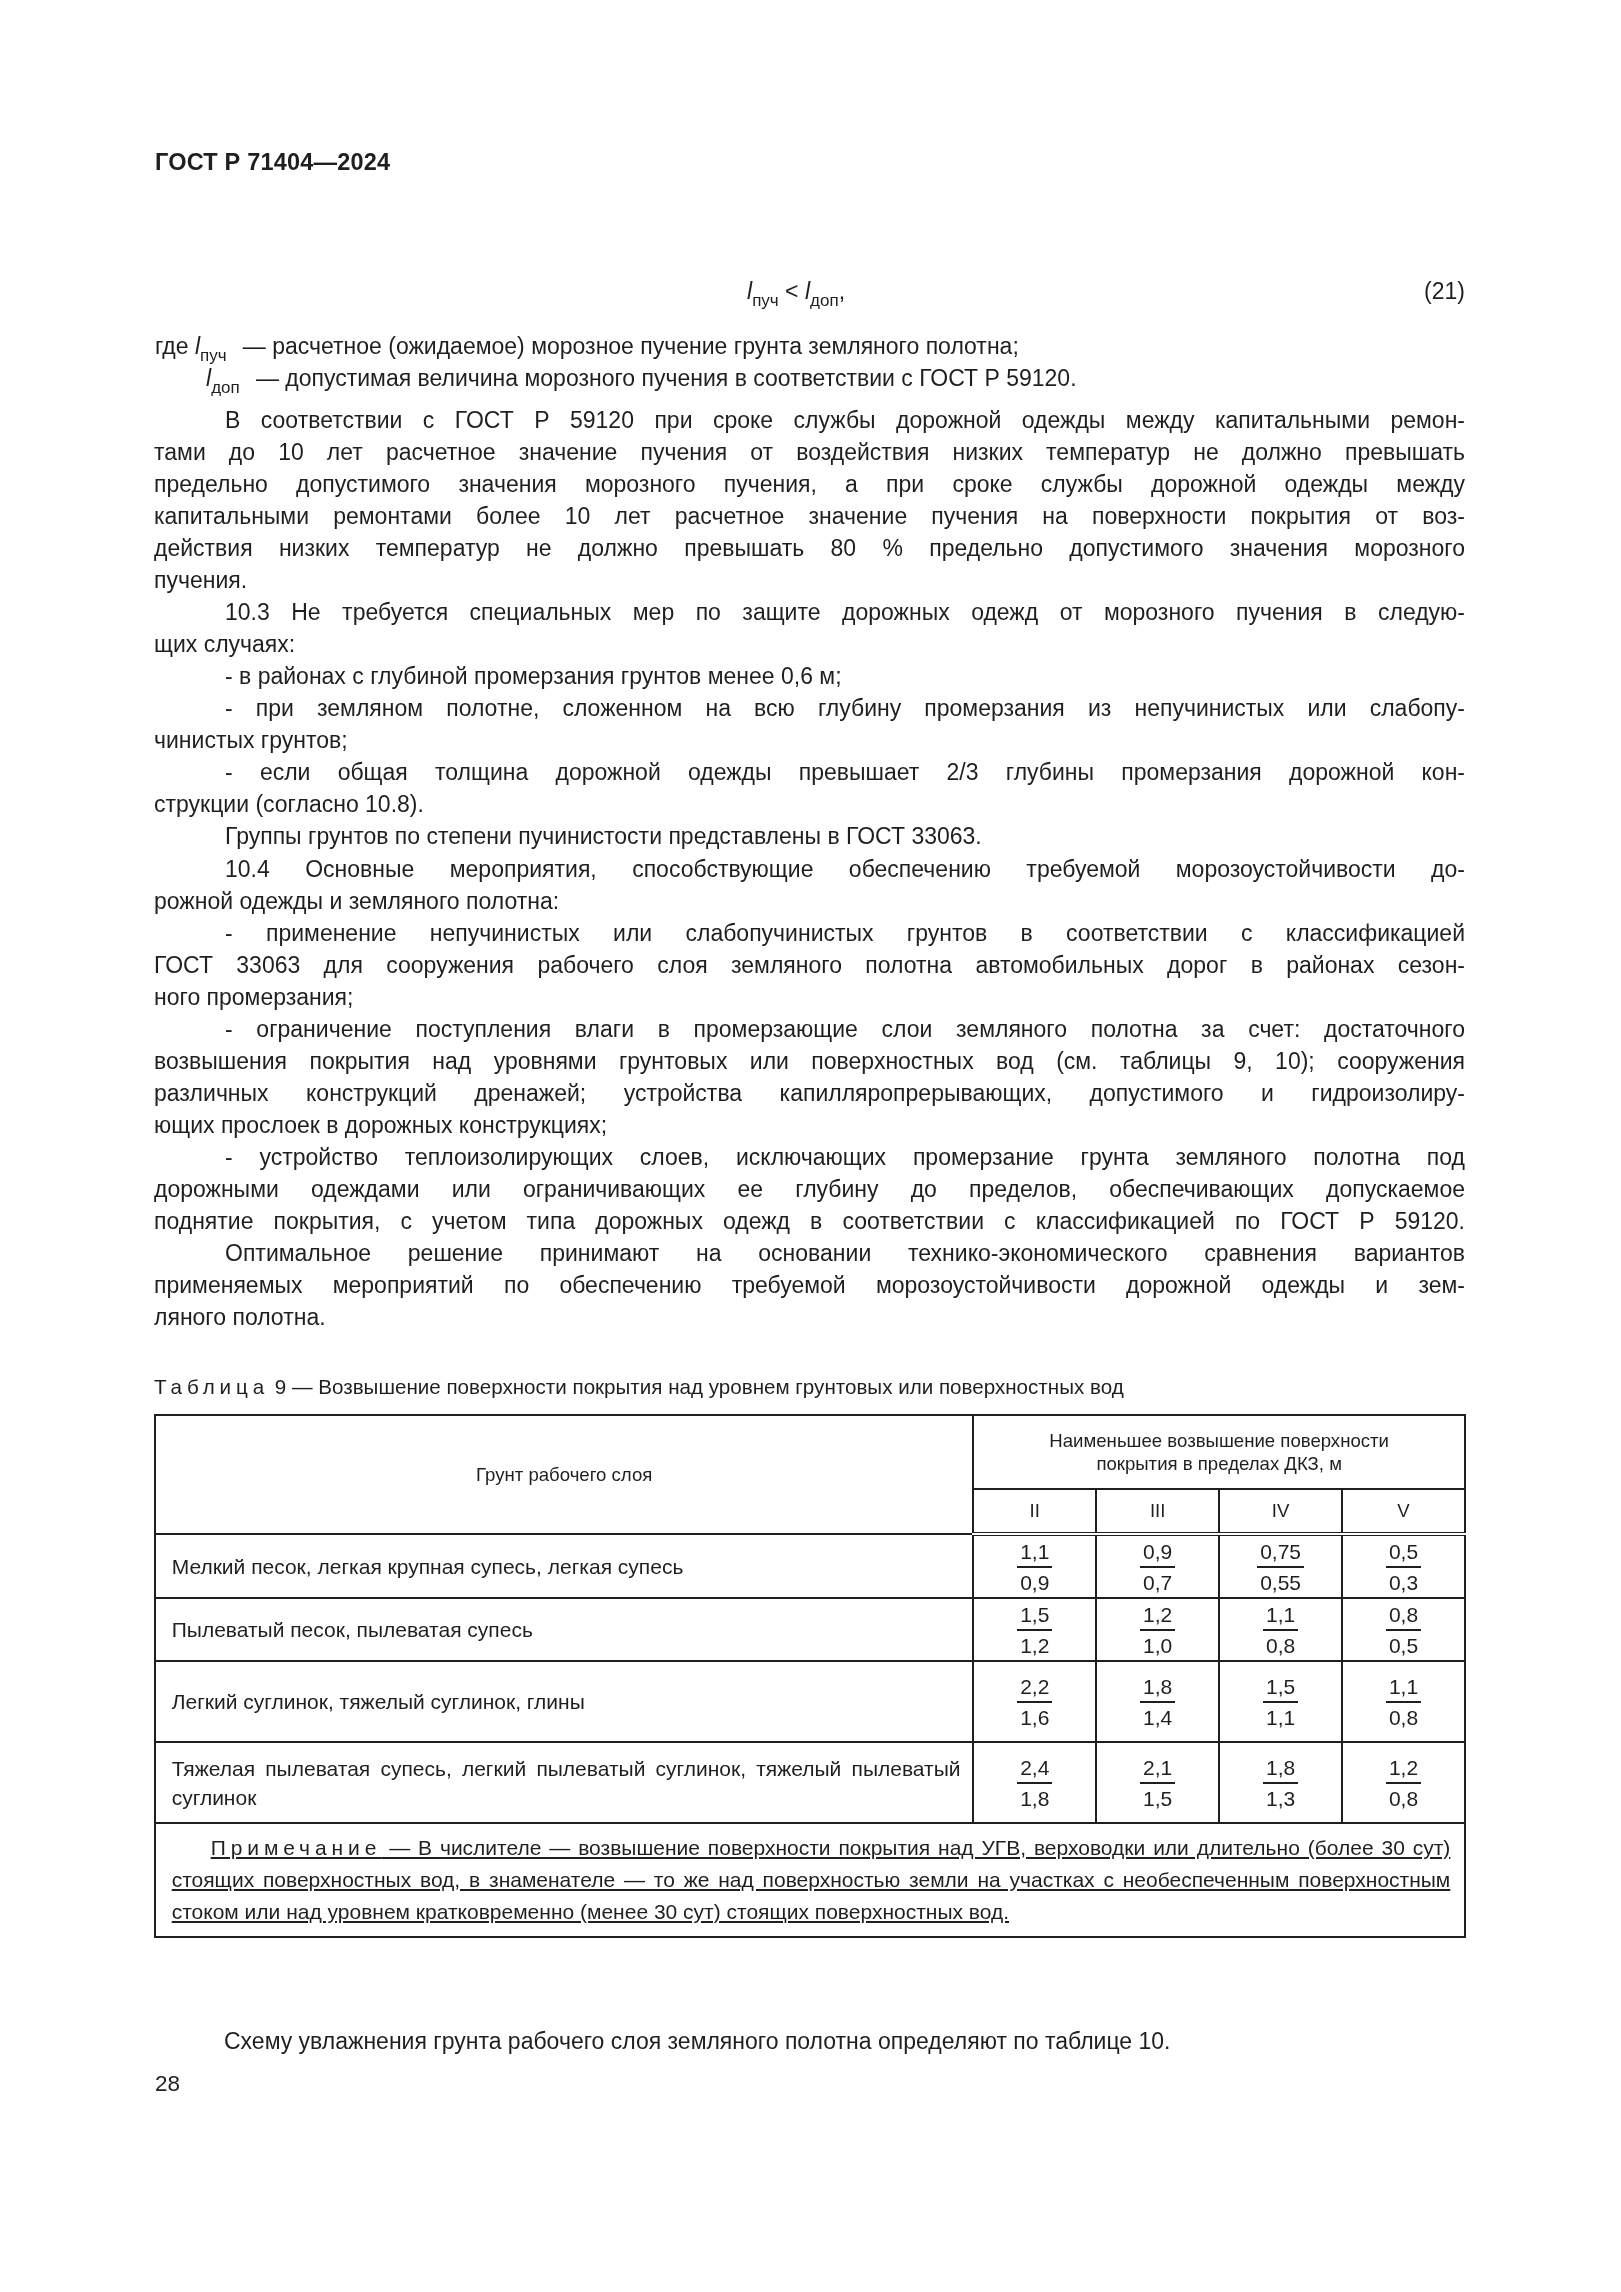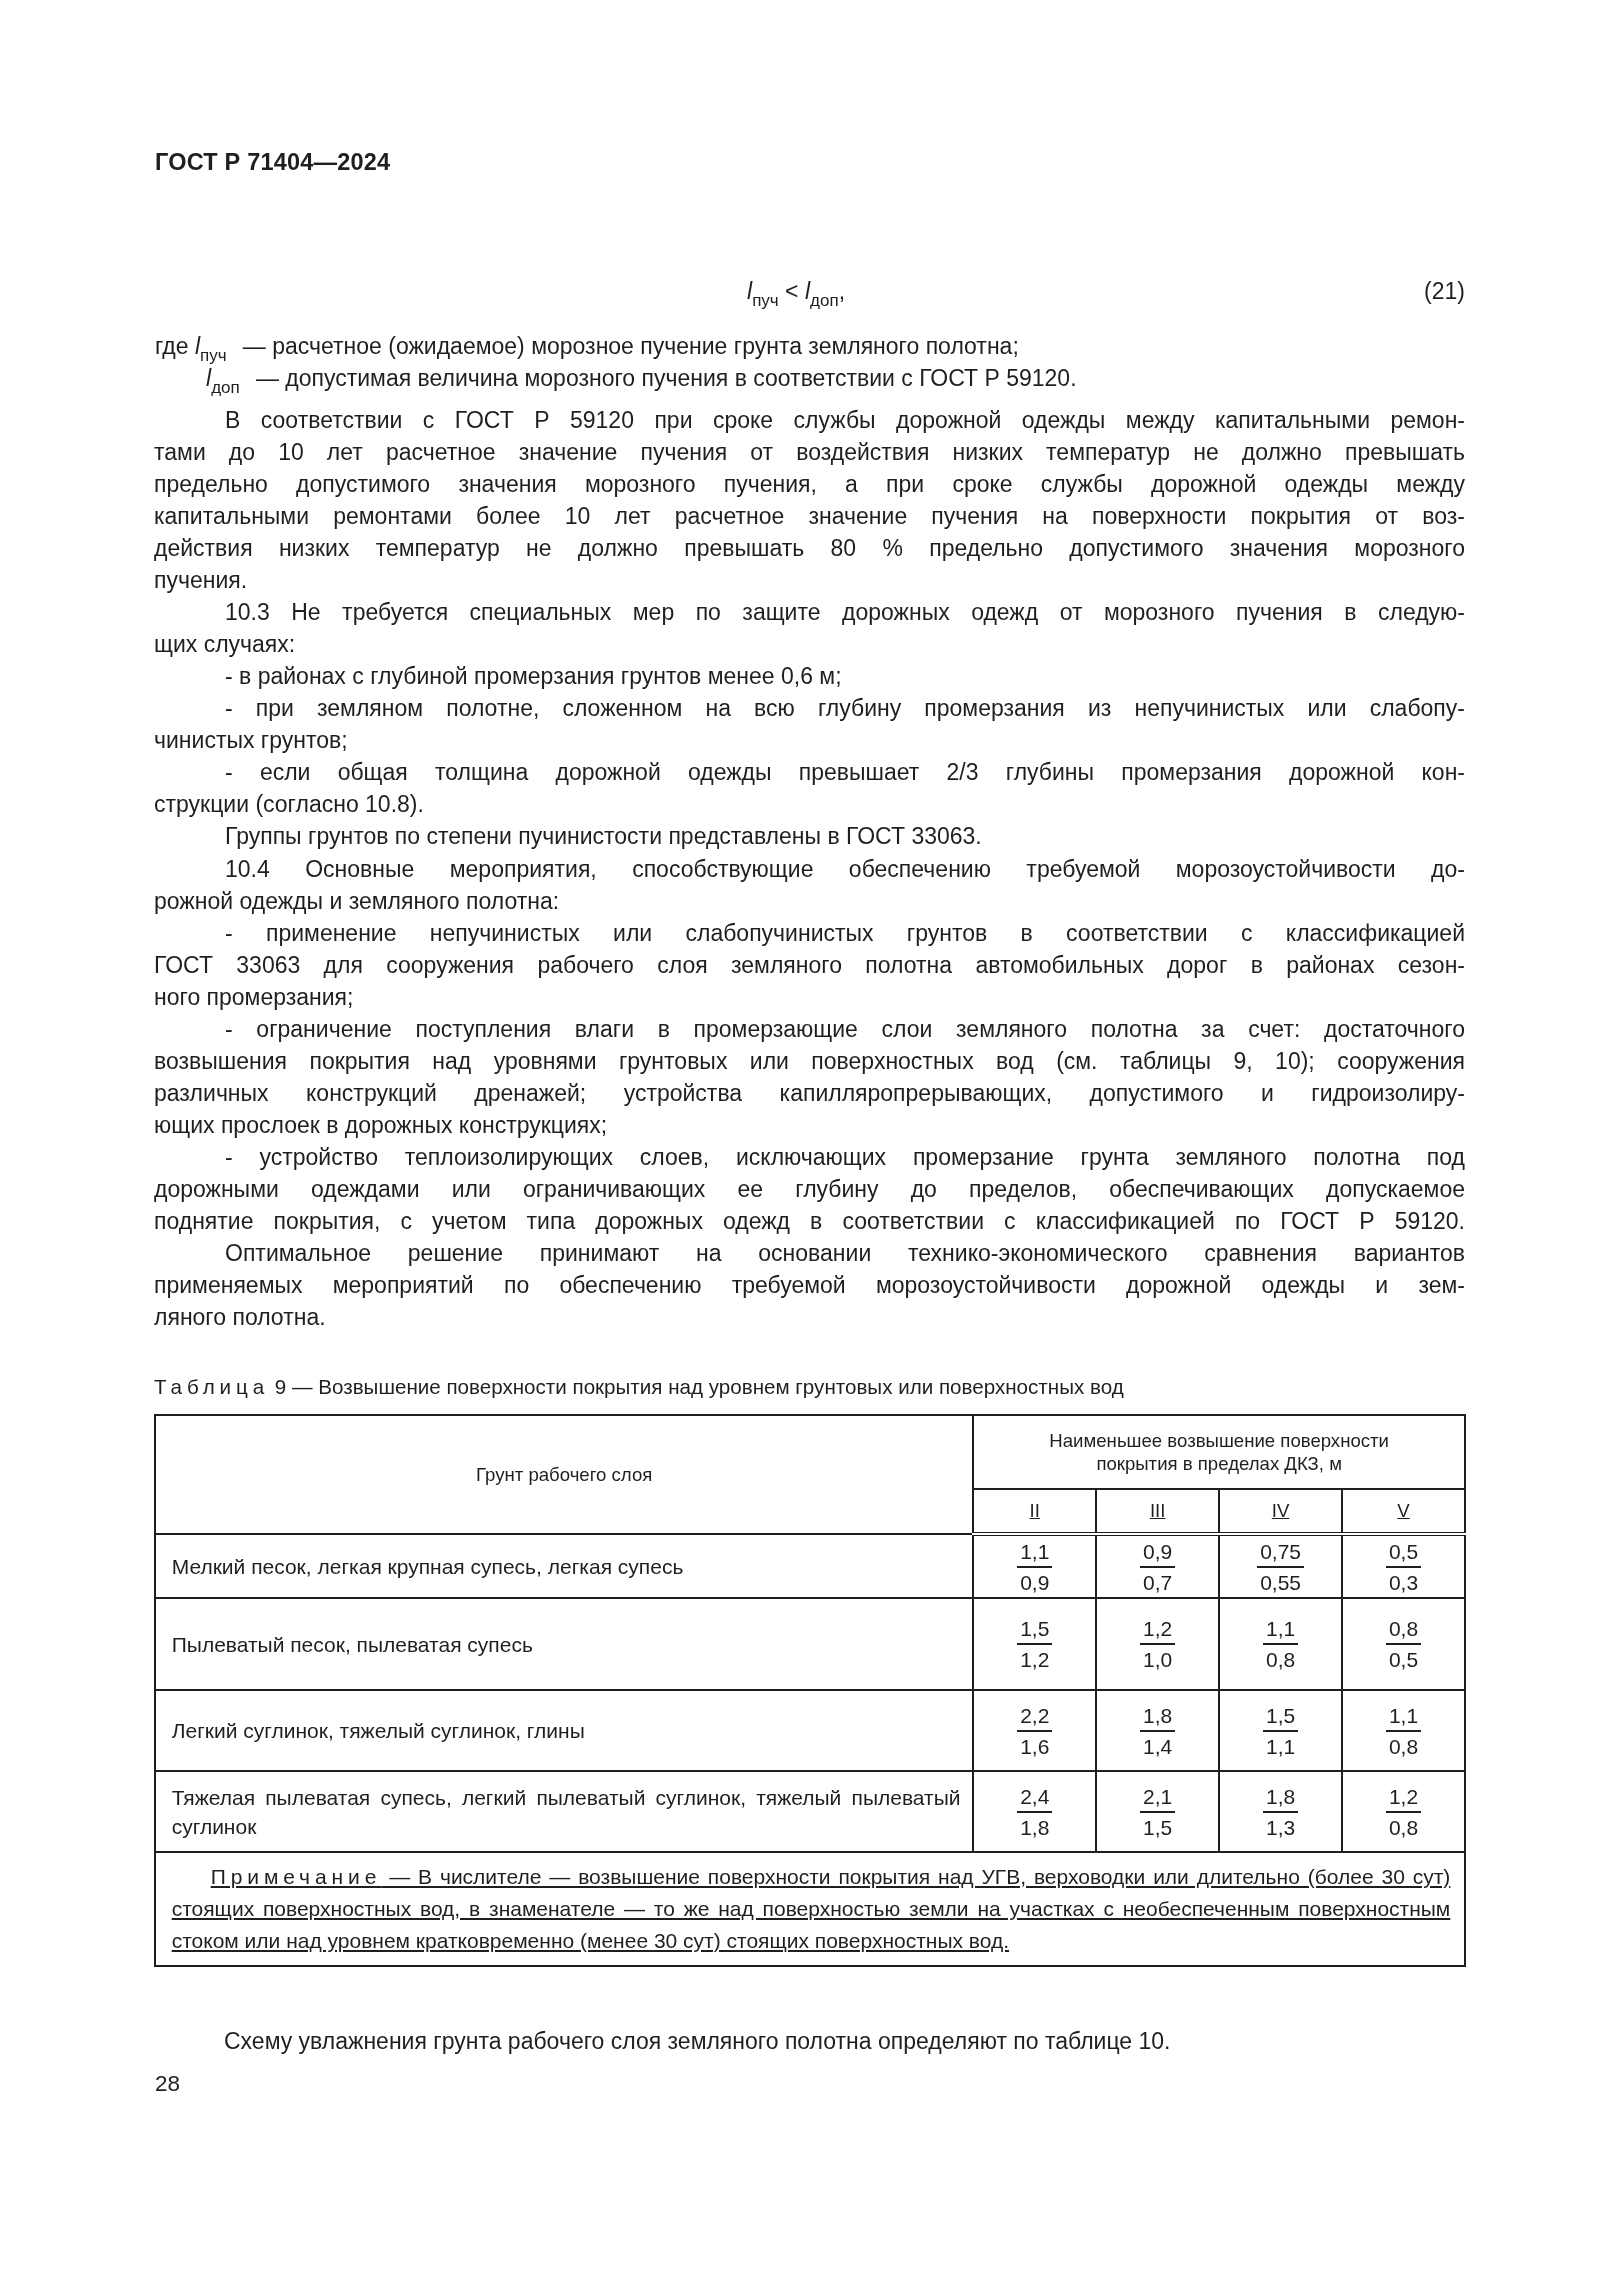--- a/index.html
+++ b/index.html
@@ -15,21 +15,21 @@
   .formula i, .def i { font-style: italic; }
   .sub { font-size: 17px; position: relative; top: 6.9px; }
   .eqno { position: absolute; top: 278px; right: 156px; font-size: 23px; }
   .def { position: absolute; font-size: 23px; white-space: nowrap; }
   .caption { position: absolute; left: 154px; top: 1375px; font-size: 20.6px; white-space: nowrap; }
   .spaced { letter-spacing: 4.9px; }
   table.t9 { position: absolute; left: 154px; top: 1414px; width: 1312px; border-collapse: collapse;
              font-size: 21px; }
   table.t9 td { border: 2px solid #1f1f1f; padding: 0; }
   table.t9 .hcell { text-align: center; font-size: 18.6px; line-height: 23.5px; }
-  table.t9 .head-bottom td { border-bottom: 4.9px double #1f1f1f; text-decoration: underline; }
+  table.t9 .head-bottom td { border-bottom: 4.9px double #1f1f1f; }
   .soil { padding-left: 15.7px !important; padding-right: 11.8px !important; line-height: 29px; text-align: justify; }
   .frac { text-align: center; }
   .frac .num { display: inline-block; border-bottom: 2px solid #1f1f1f; padding: 0 2.9px; line-height: 29px; }
   .frac .den { display: block; line-height: 29px; }
   .note { padding: 7.8px 13.7px 7.8px 15.7px !important; font-size: 21px; line-height: 32px; text-align: justify; text-decoration: underline; }
   .note .lab { letter-spacing: 4.9px; }
   .page-num { position: absolute; left: 155px; top: 2071px; font-size: 22.5px; }
   .last { position: absolute; left: 224px; top: 2028px; font-size: 23px; white-space: nowrap; }
 </style>
 </head>
@@ -120,21 +120,21 @@
     </tr>
 
     <tr style="height:64px;">
       <td class="soil">Мелкий песок, легкая крупная супесь, легкая супесь</td>
       <td class="frac"><span class="num">1,1</span><span class="den">0,9</span></td>
       <td class="frac"><span class="num">0,9</span><span class="den">0,7</span></td>
       <td class="frac"><span class="num">0,75</span><span class="den">0,55</span></td>
       <td class="frac"><span class="num">0,5</span><span class="den">0,3</span></td>
     </tr>
 
-    <tr style="height:92px;">
+    <tr style="height:63px;">
       <td class="soil">Пылеватый песок, пылеватая супесь</td>
       <td class="frac"><span class="num">1,5</span><span class="den">1,2</span></td>
       <td class="frac"><span class="num">1,2</span><span class="den">1,0</span></td>
       <td class="frac"><span class="num">1,1</span><span class="den">0,8</span></td>
       <td class="frac"><span class="num">0,8</span><span class="den">0,5</span></td>
     </tr>
 
     <tr style="height:81px;">
       <td class="soil">Легкий суглинок, тяжелый суглинок, глины</td>
       <td class="frac"><span class="num">2,2</span><span class="den">1,6</span></td>

